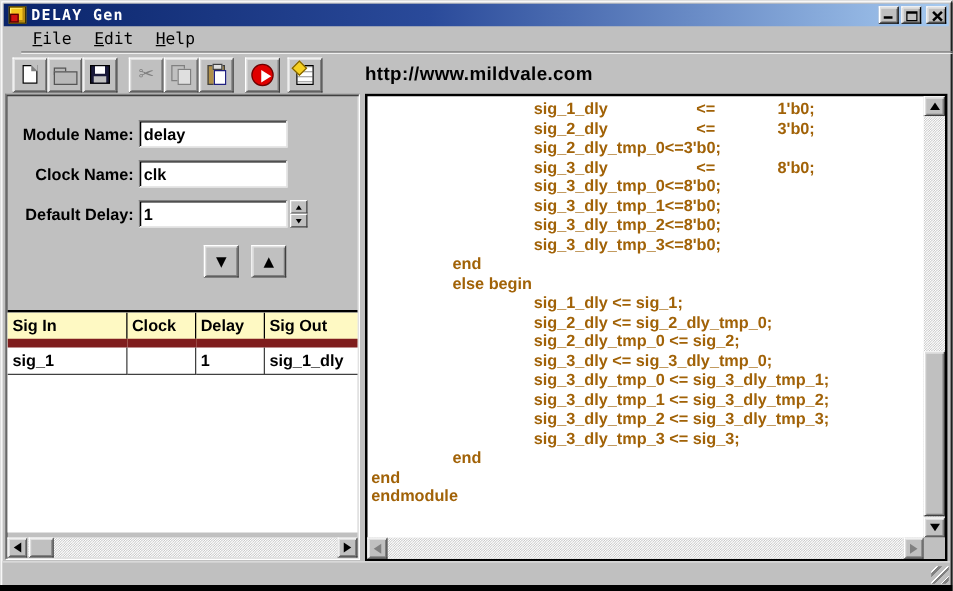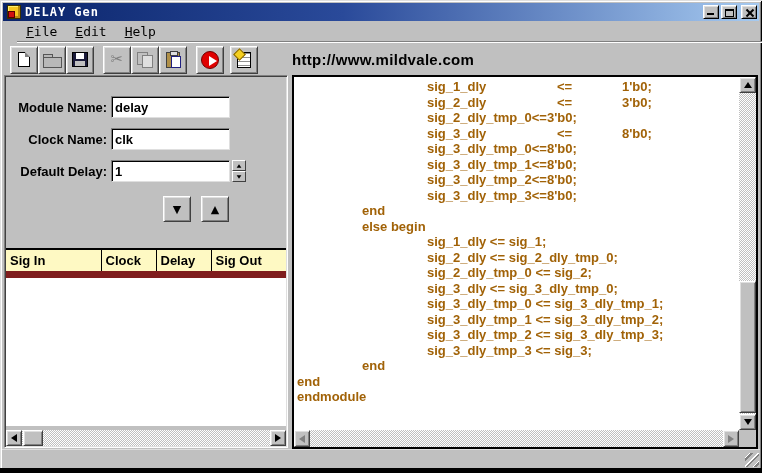--- a/index.html
+++ b/index.html
@@ -202,20 +202,26 @@
             <col style="width:55px">
             <col style="width:55px">
             <col style="width:77px">
           </colgroup>
         <tbody>
             <tr>
           <th>Sig In</th>
           <th>Clock</th>
           <th>Delay</th>
           <th>Sig Out</th>
+        </tr>
+        <tr>
+          <td>sig_1</td>
+          <td></td>
+          <td>1</td>
+          <td>sig_1_dly</td>
         </tr>
       </tbody>
         </table>
     </div>
 
     <div class="lp-hscroll">
       <button class="sbtn" style="left:0;">
           <span class="t-left"></span>
         </button>
       <div class="tr track-bg"></div>

